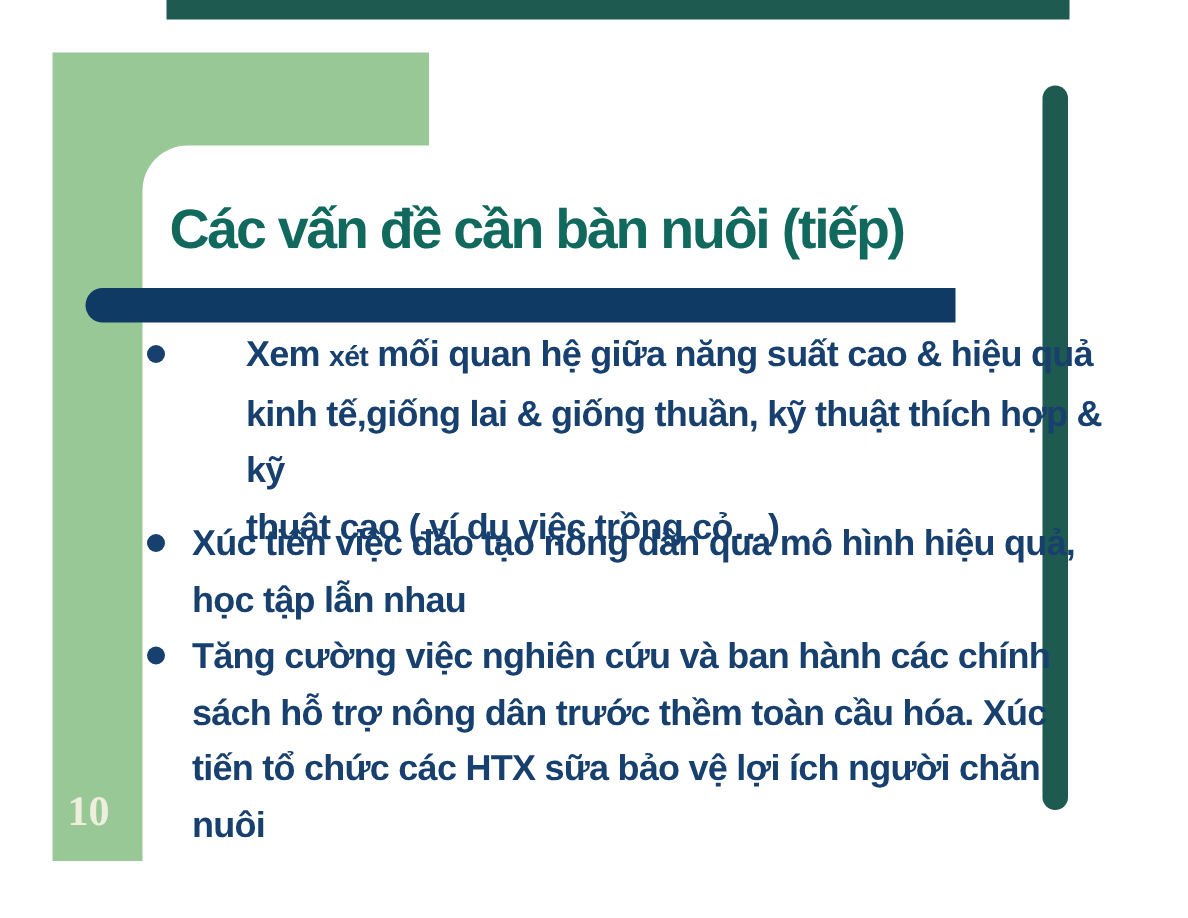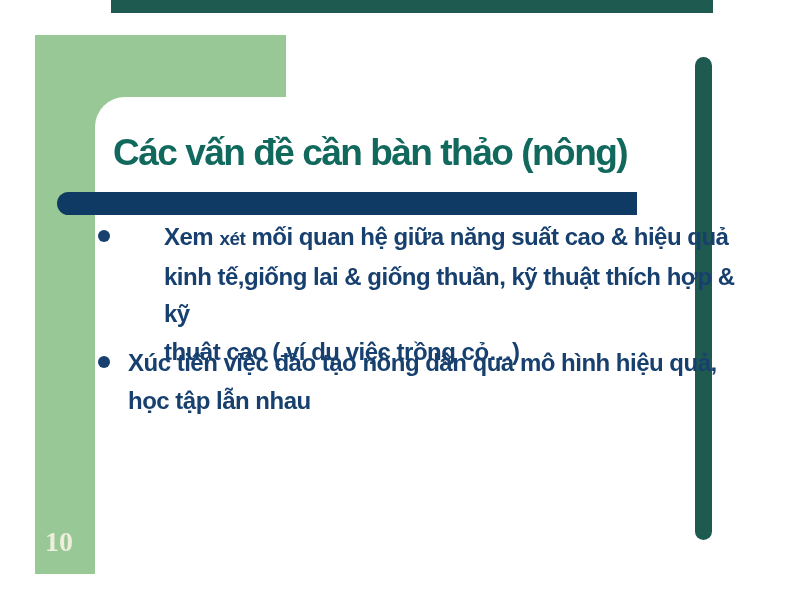--- a/index.html
+++ b/index.html
@@ -119,33 +119,40 @@
 </head>
 <body>
 
 <div class="slide">
 
   <div class="green-block"></div>
   <div class="content-card"></div>
   <div class="top-accent-bar"></div>
   <div class="right-accent-bar"></div>
 
-  <div class="slide-title">Các vấn đề cần bàn thảo (nông)</div>
+  <div class="slide-title">Các vấn đề cần bàn nuôi (tiếp)</div>
 
   <div class="title-underline-bar"></div>
 
   <div class="bullet-item bullet-1">
     <span class="bullet-dot"></span>
     <div class="bullet-text"><span>Xem </span><span class="small-inline">xét</span><span> mối quan hệ giữa năng suất cao &amp; hiệu quả
 kinh tế,giống lai &amp; giống thuần, kỹ thuật thích hợp &amp; kỹ
 thuật cao ( ví dụ việc trồng cỏ…)</span></div>
   </div>
 
   <div class="bullet-item bullet-2">
     <span class="bullet-dot"></span>
     <div class="bullet-text"><span>Xúc tiến việc đào tạo nông dân qua mô hình hiệu quả,
 học tập lẫn nhau</span></div>
   </div>
 
+  <div class="bullet-item bullet-3">
+    <span class="bullet-dot"></span>
+    <div class="bullet-text"><span>Tăng cường việc nghiên cứu và ban hành các chính
+sách hỗ trợ nông dân trước thềm toàn cầu hóa. Xúc
+tiến tổ chức các HTX sữa bảo vệ lợi ích người chăn
+nuôi</span></div>
+  </div>
 
   <div class="page-number">10</div>
 
 </div>
 
 </body></html>

